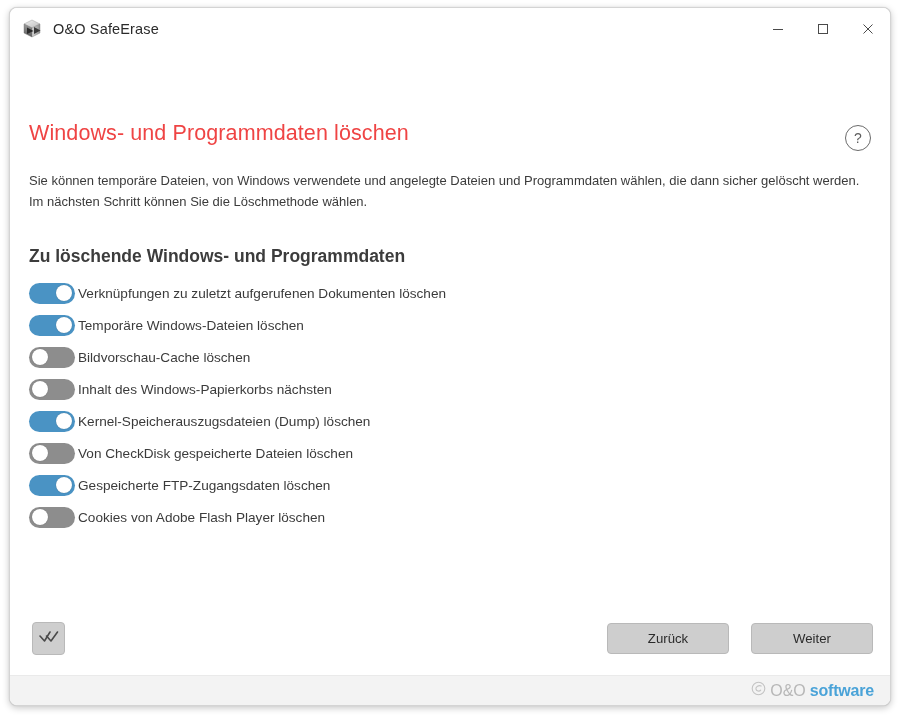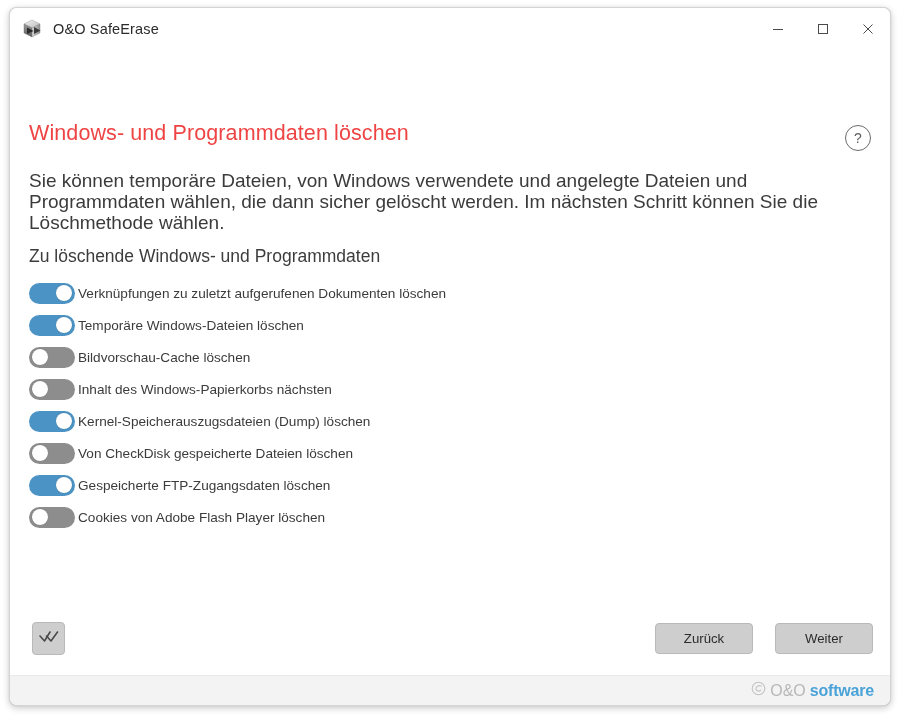--- a/index.html
+++ b/index.html
@@ -98,32 +98,32 @@
     color: #ef4444;
     font-weight: 400;
     letter-spacing: 0.1px;
   }
 
   #page-description {
     position: absolute;
     left: 19px;
     top: 121px;
     width: 840px;
-    font-size: 19px;
+    font-size: 13px;
     line-height: 21px;
     color: #3b3b3b;
   }
 
   #section-title {
     position: absolute;
     left: 19px;
     top: 197px;
     font-size: 17.5px;
     color: #3c3c3c;
-    font-weight: 400;
+    font-weight: 700;
   }
 
   #toggle-list {
     position: absolute;
     left: 19px;
     top: 228px;
     width: 830px;
   }
   .toggle-row {
     height: 32px;
@@ -183,21 +183,21 @@
     cursor: default;
   }
   #nav-buttons {
     position: absolute;
     right: 17px;
     top: 17px;
     display: flex;
     gap: 22px;
   }
   .nav-button {
-    width: 98px;
+    width: 122px;
     height: 31px;
     background: #cecece;
     border: 1px solid #b9b9b9;
     border-radius: 4px;
     font-family: "Liberation Sans", sans-serif;
     font-size: 13.2px;
     color: #2b2b2b;
     display: flex;
     align-items: center;
     justify-content: center;

